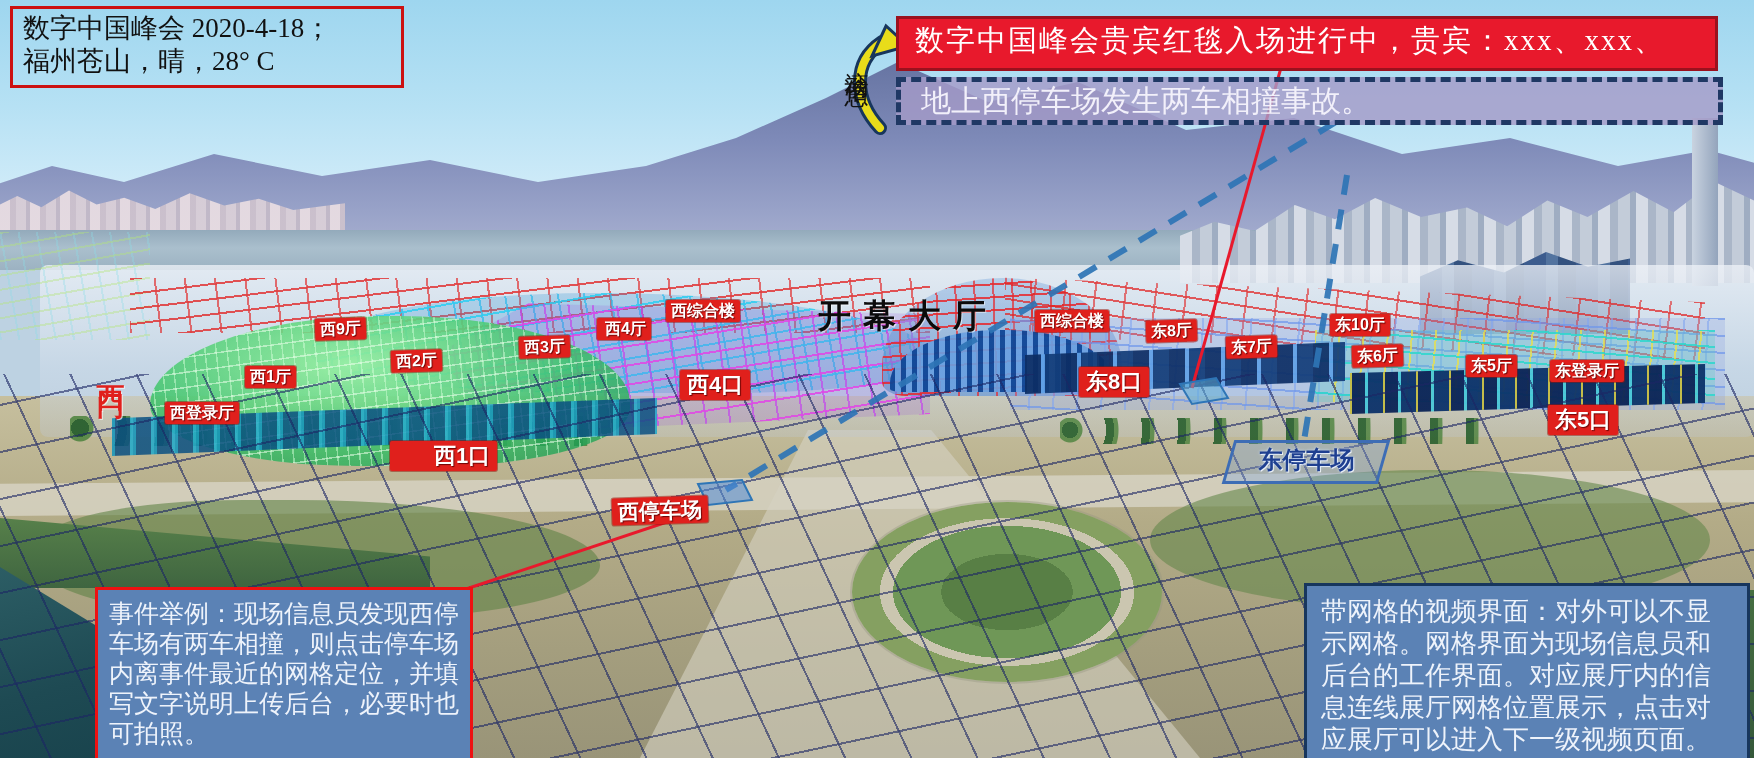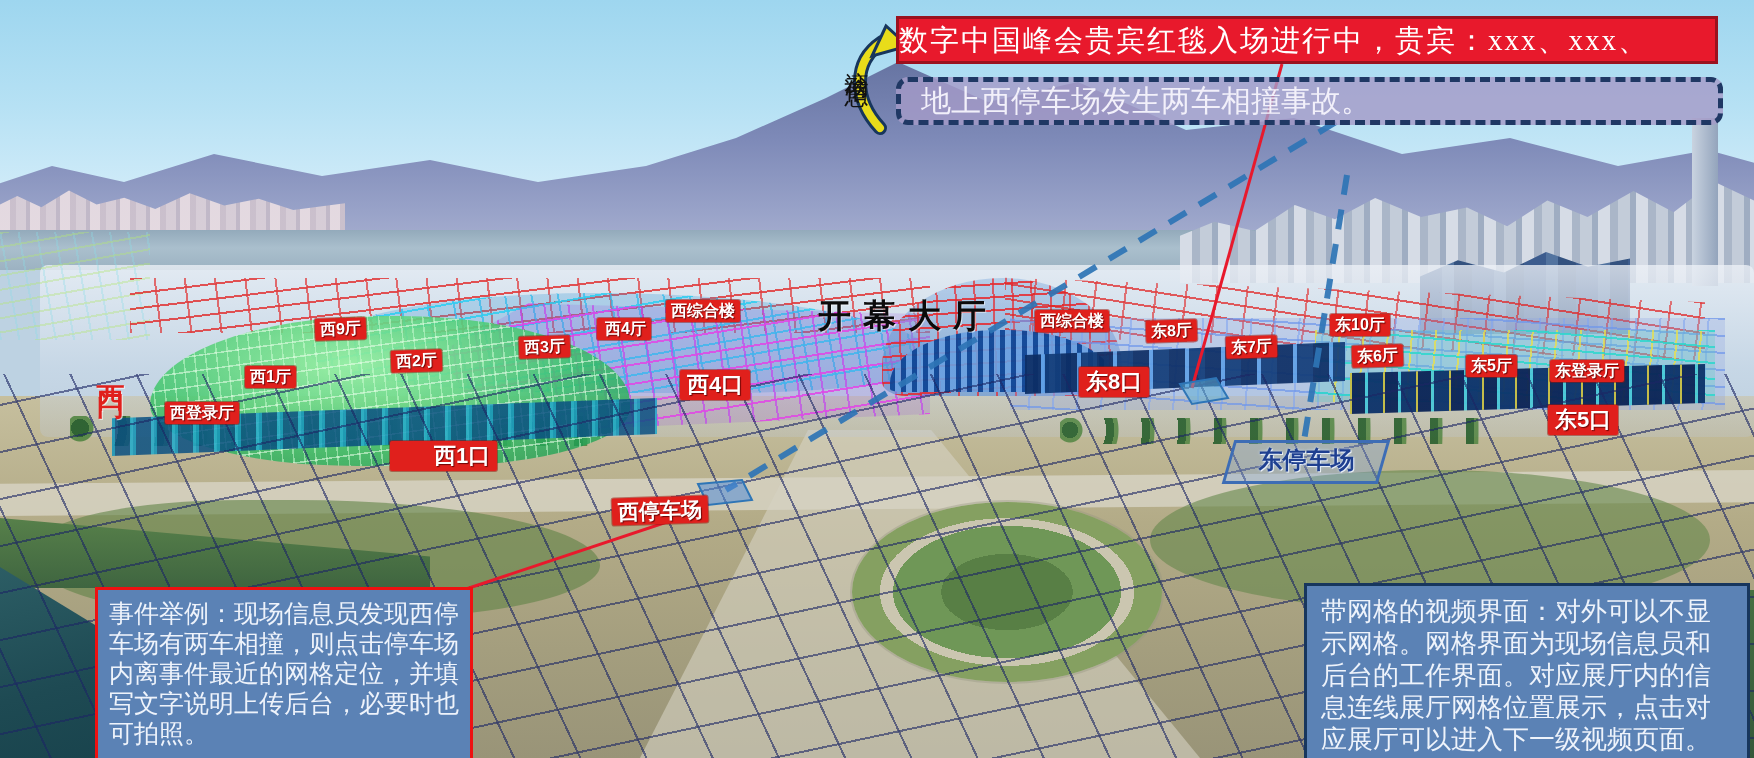--- a/index.html
+++ b/index.html
@@ -130,26 +130,26 @@
   .east-parking span{display:block;transform:skewX(16deg);text-align:center;line-height:34px;
        color:#1e3f90;font-size:24px;font-weight:700;
        text-shadow:0 0 3px #cfe2ff,1px 1px 0 rgba(255,255,255,.85);}
 
   
   .serif{font-family:"Liberation Serif",serif;}
   .info-box{left:10px;top:6px;width:368px;min-height:68px;z-index:30;border:3px solid #cc1111;
        padding:3px 10px 5px;color:#111;font-size:27px;line-height:33px;}
   .scroll-label{left:843px;top:52px;z-index:30;writing-mode:vertical-rl;text-orientation:upright;
        color:#111;font-size:24px;line-height:1.1;letter-spacing:4px;}
-  .vip-banner{left:896px;top:16px;width:822px;height:48px;z-index:30;background:#e8192c;
+  .vip-banner{left:896px;top:16px;width:822px;height:55px;z-index:30;background:#e8192c;
        border:3px solid #9b111e;box-sizing:border-box;color:#fff;font-size:29px;letter-spacing:2px;
-       line-height:42px;overflow:hidden;white-space:nowrap;}
+       line-height:42px;padding-left:16px;overflow:hidden;white-space:nowrap;}
   .alert{z-index:30;background:rgba(165,155,200,.82);border:5px dashed #1f3864;box-sizing:border-box;
        color:#f2f0fa;font-size:30px;line-height:38px;padding-left:20px;overflow:hidden;white-space:nowrap;}
-  .alert1{left:896px;top:77px;width:827px;height:48px;border-radius:12px;}
+  .alert1{left:896px;top:77px;width:827px;height:48px;}
   .alert2{left:896px;top:131px;width:827px;height:46px;}
   .note{z-index:30;background:#5b82b5;box-sizing:border-box;color:#eef3fb;}
   .event-note{left:95px;top:587px;width:378px;min-height:155px;border:3px solid #ee1111;
        font-size:25px;line-height:30px;padding:9px 11px;}
   .grid-note{left:1304px;top:583px;width:446px;min-height:170px;border:3px solid #17365d;
        font-size:26px;line-height:32px;padding:10px 14px;}
 </style>
 </head>
 <body>
 
@@ -226,20 +226,24 @@
   <div class="tag gate" style="left:1548px;top:405px;">东5口</div>
 
   <div class="tag parking" style="left:612px;top:497px;transform:rotate(-2deg);">西停车场</div>
   <div class="east-parking">
     <span>东停车场</span>
   </div>
 
   <div class="main-hall">开幕大厅</div>
   <div class="west-gate">西门</div>
 
+  <div class="abs info-box serif">
+    <div>数字中国峰会 2020-4-18；</div>
+    <div>福州苍山，晴，28° C</div>
+  </div>
 
   <div class="abs scroll-label serif">滚动信息</div>
   <div class="abs vip-banner serif">数字中国峰会贵宾红毯入场进行中，贵宾：xxx、xxx、</div>
   <div class="abs alert alert1 serif">地上西停车场发生两车相撞事故。</div>
 
   <div class="abs note event-note serif">事件举例：现场信息员发现西停车场有两车相撞，则点击停车场内离事件最近的网格定位，并填写文字说明上传后台，必要时也可拍照。</div>
   <div class="abs note grid-note serif">带网格的视频界面：对外可以不显示网格。网格界面为现场信息员和后台的工作界面。对应展厅内的信息连线展厅网格位置展示，点击对应展厅可以进入下一级视频页面。</div>
 
 </div>
 

